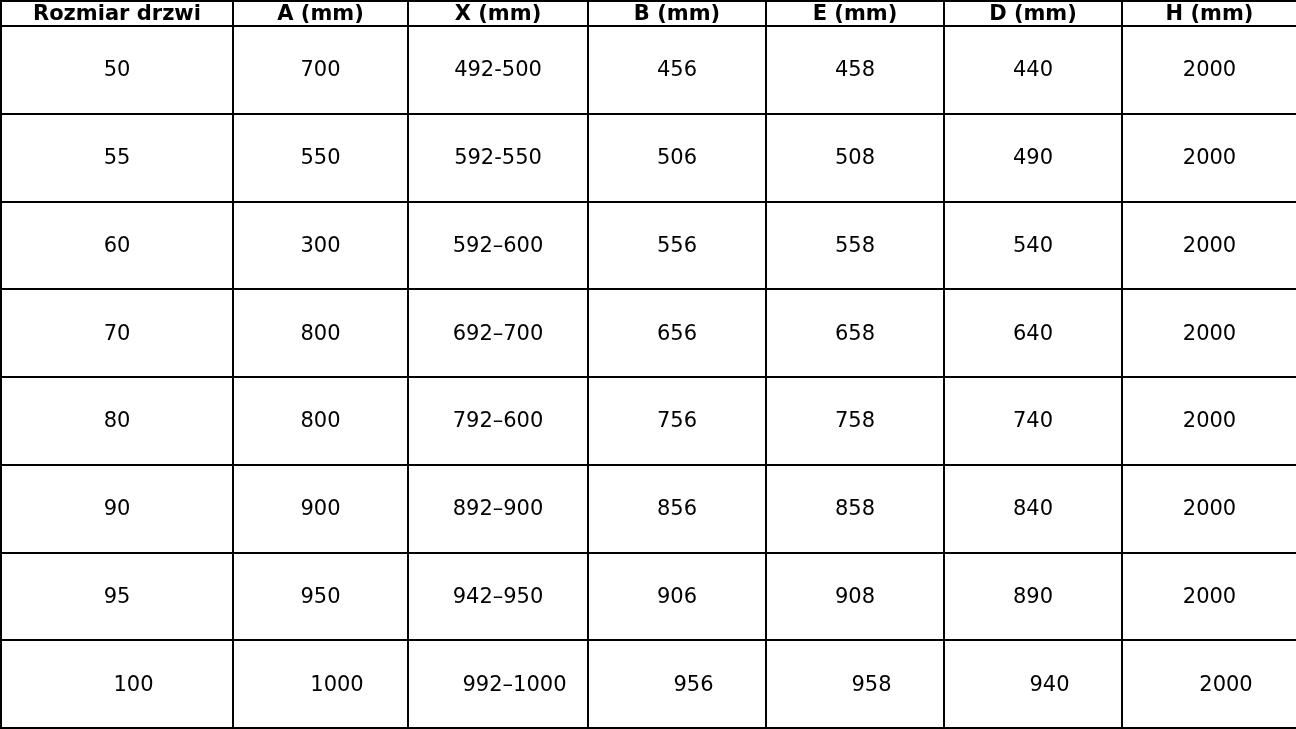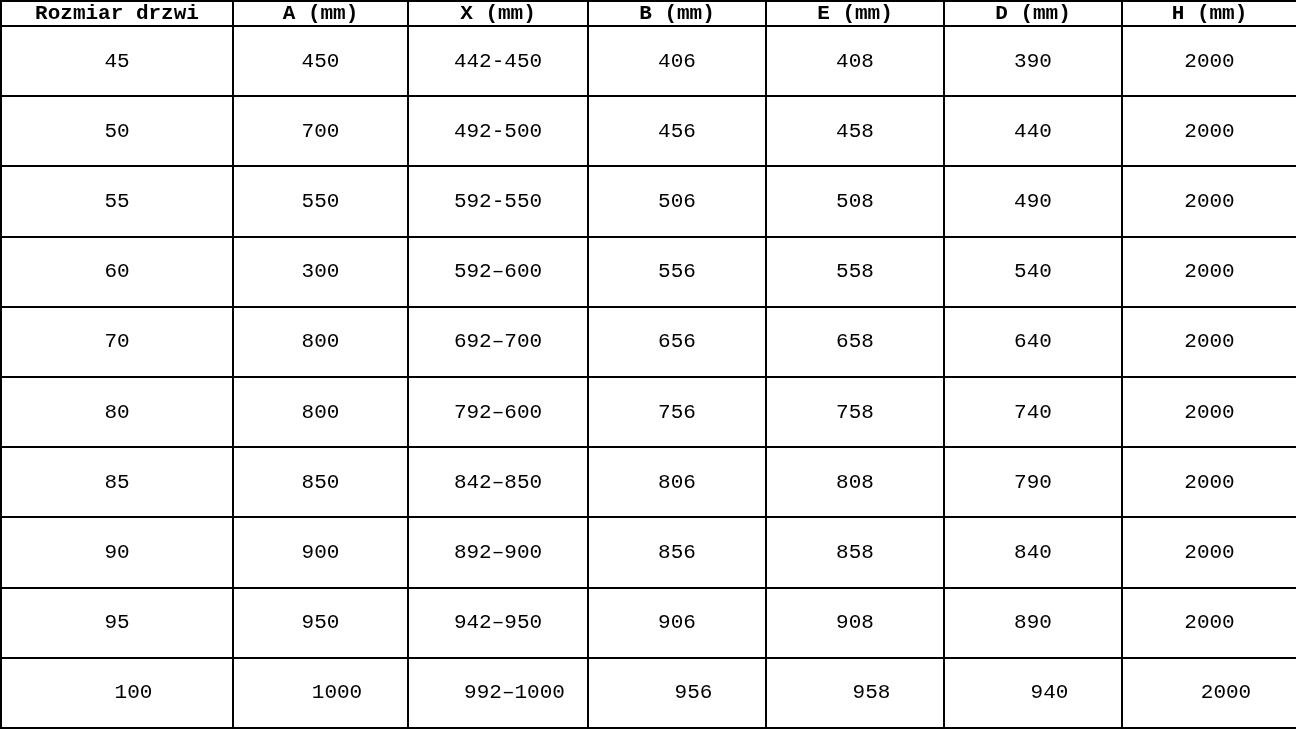--- a/index.html
+++ b/index.html
@@ -11,21 +11,20 @@
     width: 1296px;
     height: 729px;
     font-family: "DejaVu Sans", "Liberation Sans", sans-serif;
     color: #000000;
     overflow: hidden;
   }
   .sheet {
     width: 1109px;
     height: 729px;
     box-sizing: border-box;
-    font-family: Liberation Mono, monospace;
   }
   table.spec-table {
     border-collapse: collapse;
     table-layout: fixed;
     width: 1296px;
     height: 729px;
   }
   table.spec-table th,
   table.spec-table td {
     border: 2px solid #000000;
@@ -74,29 +73,20 @@
         <th>A (mm)</th>
         <th>X (mm)</th>
         <th>B (mm)</th>
         <th>E (mm)</th>
         <th>D (mm)</th>
         <th>H (mm)</th>
       </tr>
     </thead>
     <tbody>
       <tr>
-        <td>45</td>
-        <td>450</td>
-        <td>442-450</td>
-        <td>406</td>
-        <td>408</td>
-        <td>390</td>
-        <td>2000</td>
-      </tr>
-      <tr>
         <td>50</td>
         <td>700</td>
         <td>492-500</td>
         <td>456</td>
         <td>458</td>
         <td>440</td>
         <td>2000</td>
       </tr>
       <tr>
         <td>55</td>
@@ -128,29 +118,20 @@
       <tr>
         <td>80</td>
         <td>800</td>
         <td>792–600</td>
         <td>756</td>
         <td>758</td>
         <td>740</td>
         <td>2000</td>
       </tr>
       <tr>
-        <td>85</td>
-        <td>850</td>
-        <td>842–850</td>
-        <td>806</td>
-        <td>808</td>
-        <td>790</td>
-        <td>2000</td>
-      </tr>
-      <tr>
         <td>90</td>
         <td>900</td>
         <td>892–900</td>
         <td>856</td>
         <td>858</td>
         <td>840</td>
         <td>2000</td>
       </tr>
       <tr>
         <td>95</td>

